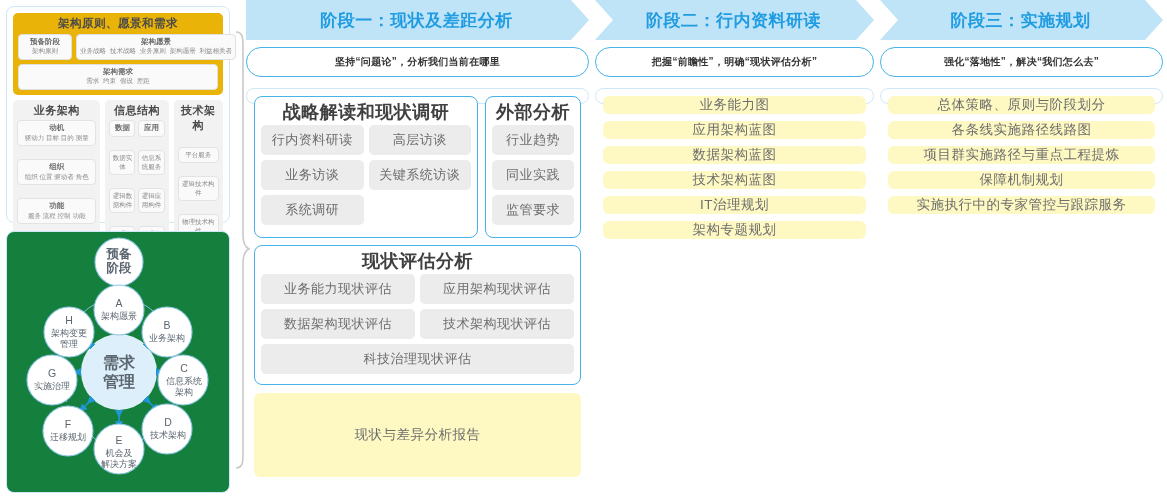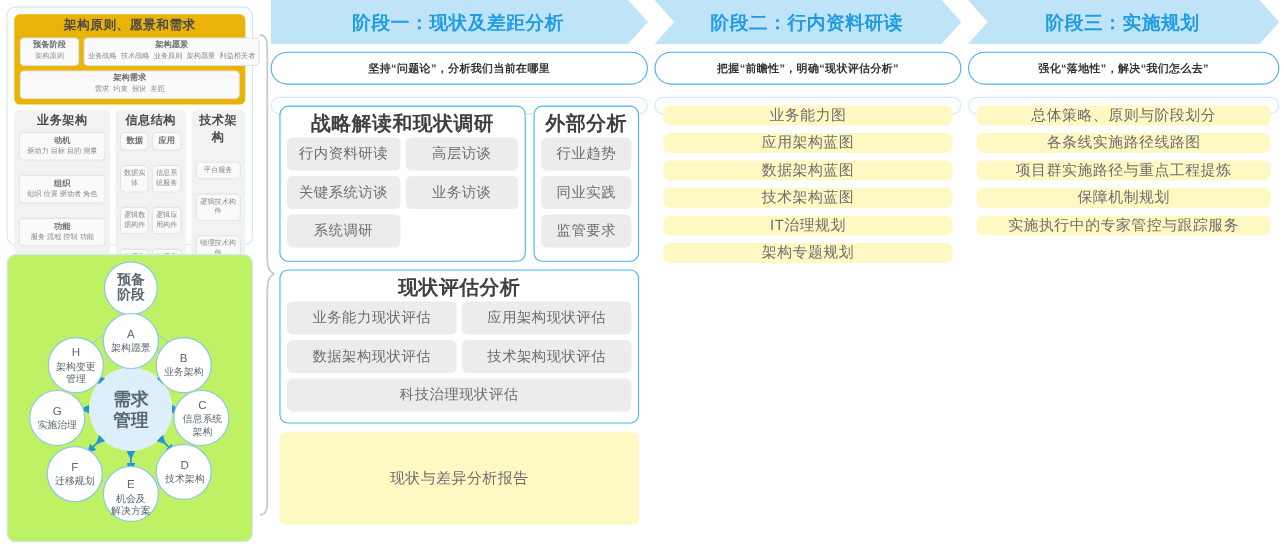--- a/index.html
+++ b/index.html
@@ -57,21 +57,21 @@
   .impl-box {
     background: #fafafa; border: 1px solid #e3e3e3; border-radius: 4px;
     text-align: center; padding: 3px 4px; flex: 1;
   }
   .impl-box .h { font-size: 7.5px; font-weight: bold; color: #6d6d6d; line-height: 10px; }
   .impl-box .s { font-size: 7px; color: #8a8a8a; line-height: 10px; }
 
   
   .adm-box {
     position: absolute; left: 0; top: 225px; width: 224px; height: 262px;
-    border: 1px solid #cfe8f7; border-radius: 8px; background: #bef264;
+    border: 1px solid #cfe8f7; border-radius: 8px; background: #15803d;
   }
   .adm-svg { position: absolute; left: 0; top: 0; }
   .adm-t { font-family: "Liberation Sans","DejaVu Sans",sans-serif; fill: #5b6670; text-anchor: middle; }
 
   
   .bracket { position: absolute; left: 228px; top: 30px; }
 
   
   .col { position: absolute; top: 0; }
   .col1 { left: 246px; width: 343px; }
@@ -325,22 +325,22 @@
     </div>
     <div class="subpill">坚持“问题论”，分析我们当前在哪里</div>
 
     <div class="panel">
       <div class="row-top" style="height:142px;">
         <div class="group" style="flex:1 1 auto; width:218px;">
           <div class="group-title">战略解读和现状调研</div>
           <div class="tile-grid">
             <div class="tile half h34">行内资料研读</div>
             <div class="tile half h34">高层访谈</div>
+            <div class="tile half h34">业务访谈</div>
             <div class="tile half h34">关键系统访谈</div>
-            <div class="tile half h34">业务访谈</div>
             <div class="tile half h34">系统调研</div>
           </div>
         </div>
         <div class="group" style="flex:0 0 96px;">
           <div class="group-title">外部分析</div>
           <div class="tile-grid">
             <div class="tile full h34">行业趋势</div>
             <div class="tile full h34">同业实践</div>
             <div class="tile full h34">监管要求</div>
           </div>

